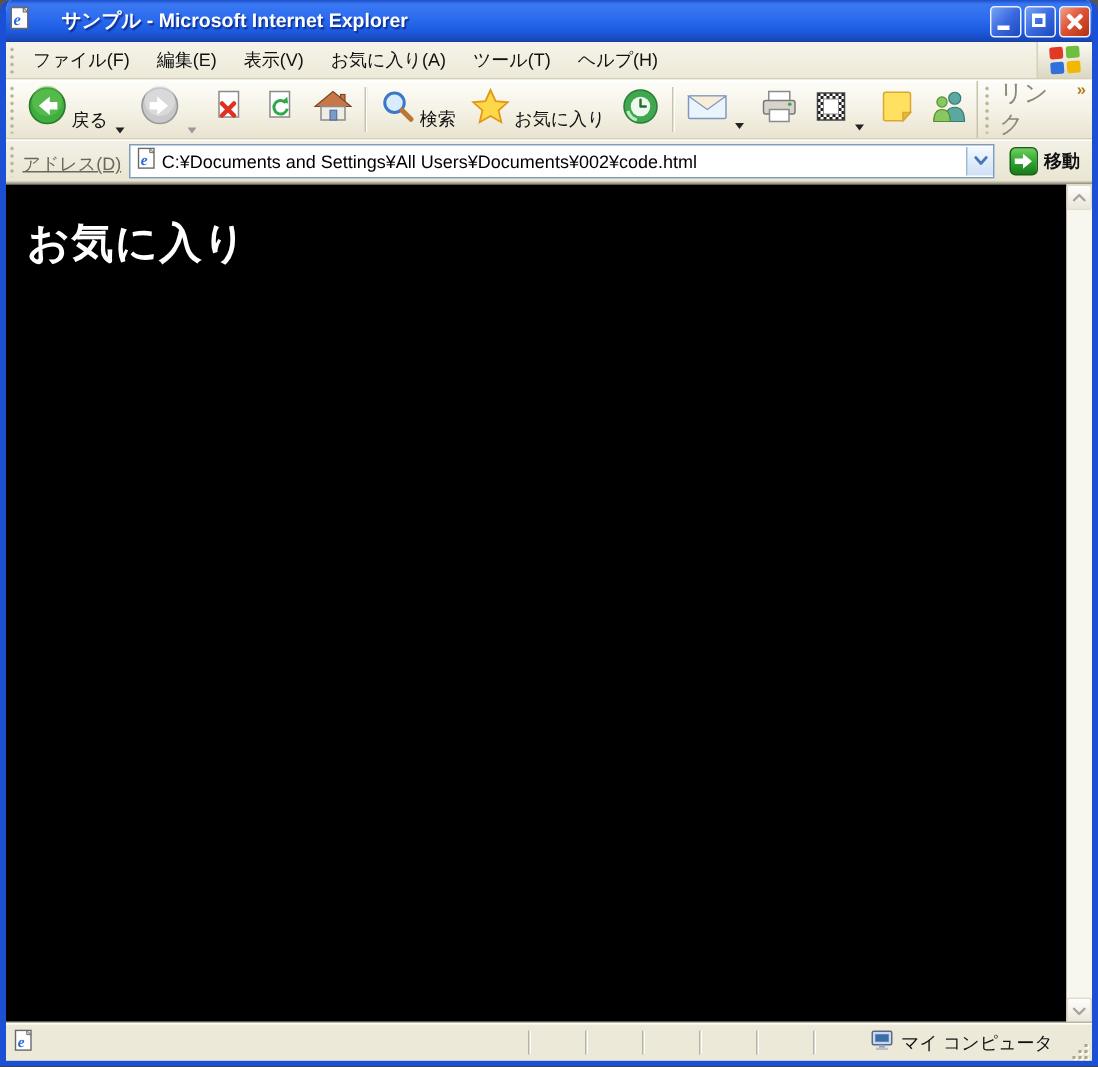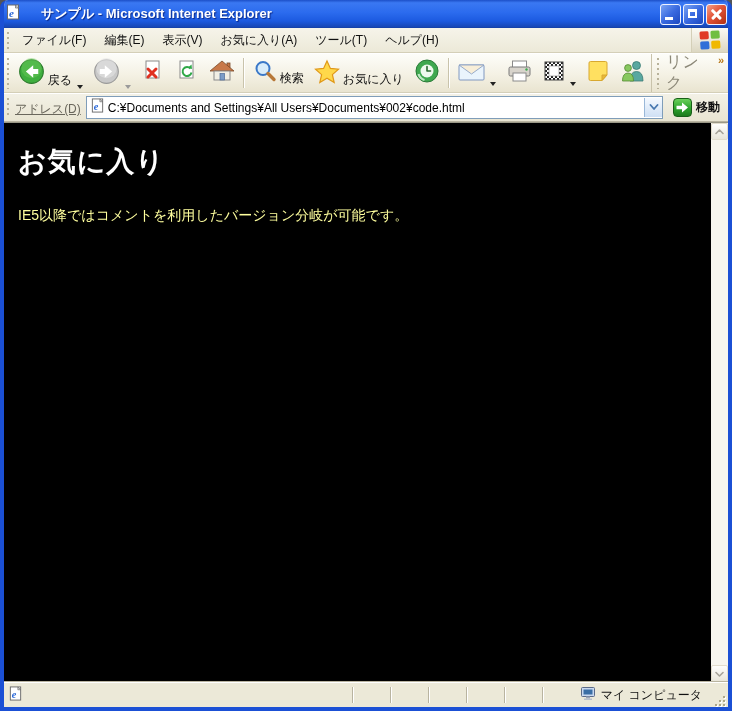--- a/index.html
+++ b/index.html
@@ -309,21 +309,20 @@
             <path d="M6 0.5 L12 5.5 L6 10.5 L6 7.3 L0.5 7.3 L0.5 3.7 L6 3.7 Z" fill="#fff"></path>
           </svg>
       </span>
       <span class="go-label">移動</span>
     </span>
   </div>
 
   <div class="client">
     <div class="page">
       <h1>お気に入り</h1>
-      <p>IE5以降ではコメントを利用したバージョン分岐が可能です。</p>
     </div>
     <div class="scrollbar">
       <span class="sc-btn">
         <svg width="9" height="6" viewBox="0 0 9 6">
             <path d="M1 4.5 L4.5 1 L8 4.5" fill="none" stroke="#a8a49a" stroke-width="1.6" stroke-linecap="round" stroke-linejoin="round"></path>
           </svg>
       </span>
       <span class="sc-btn">
         <svg width="9" height="6" viewBox="0 0 9 6">
             <path d="M1 1.5 L4.5 5 L8 1.5" fill="none" stroke="#a8a49a" stroke-width="1.6" stroke-linecap="round" stroke-linejoin="round"></path>

